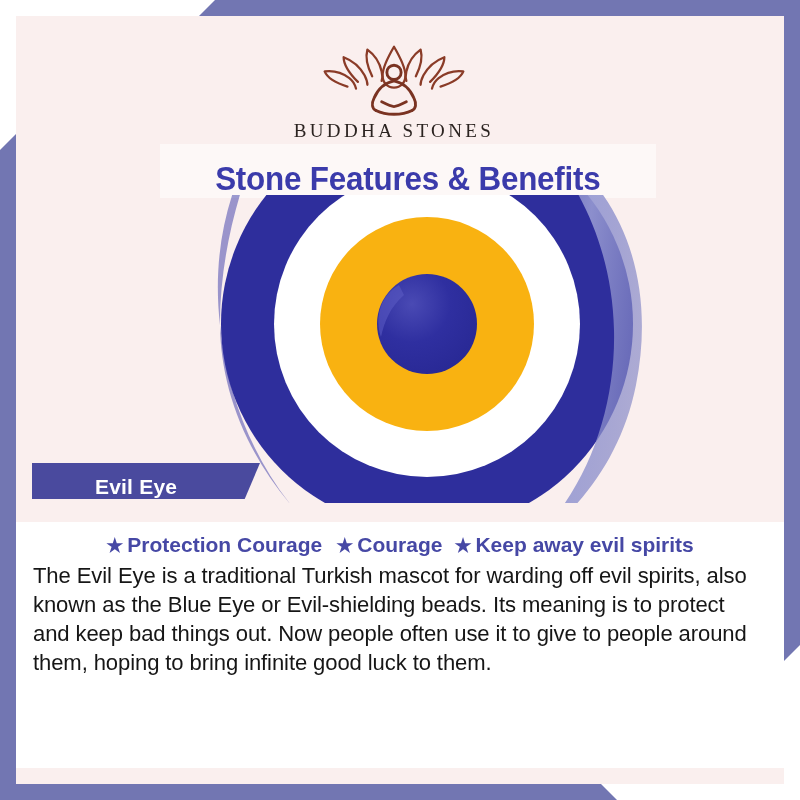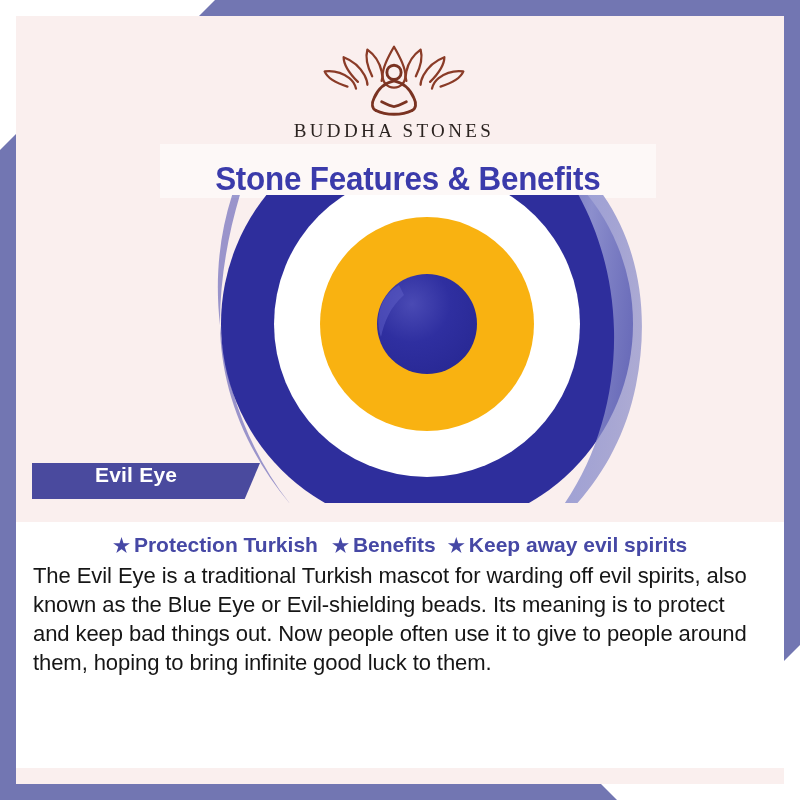--- a/index.html
+++ b/index.html
@@ -147,21 +147,21 @@
   
   .eye-label {
     position: absolute;
     left: 16px;
     top: 447px;
     width: 228px;
     height: 36px;
     background: #4a4a9e;
     clip-path: polygon(0 0, 228px 0, 211px 40px, 0 40px);
     display: flex;
-    align-items: flex-start;
+    align-items: flex-end;
   }
   .eye-label span {
     margin-left: 63px;
     color: #ffffff;
     font-size: 21px;
     font-weight: bold;
     font-family: "Liberation Sans Narrow", "Liberation Sans", sans-serif;
     letter-spacing: 0.2px;
   }
 
@@ -293,26 +293,26 @@
     <div class="white-body"></div>
     <div class="bottom-cream"></div>
 
     <div class="eye-label">
       <span>Evil Eye</span>
     </div>
 
     <div class="benefits">
       <div class="benefit-group">
         <span class="star">★</span>
-        <span>Protection  Turkish</span>
+        <span>Protection  Courage</span>
       </div>
       <div class="gap-sm"></div>
       <div class="benefit-group">
         <span class="star">★</span>
-        <span>Benefits</span>
+        <span>Courage</span>
       </div>
       <div class="gap-md"></div>
       <div class="benefit-group">
         <span class="star">★</span>
         <span>Keep away evil spirits</span>
       </div>
     </div>
 
     <div class="description">The Evil Eye is a traditional Turkish mascot for warding off evil spirits, also known as the Blue Eye or Evil-shielding beads. Its meaning is to protect and keep bad things out. Now people often use it to give to people around them, hoping to bring infinite good luck to them.</div>
 

